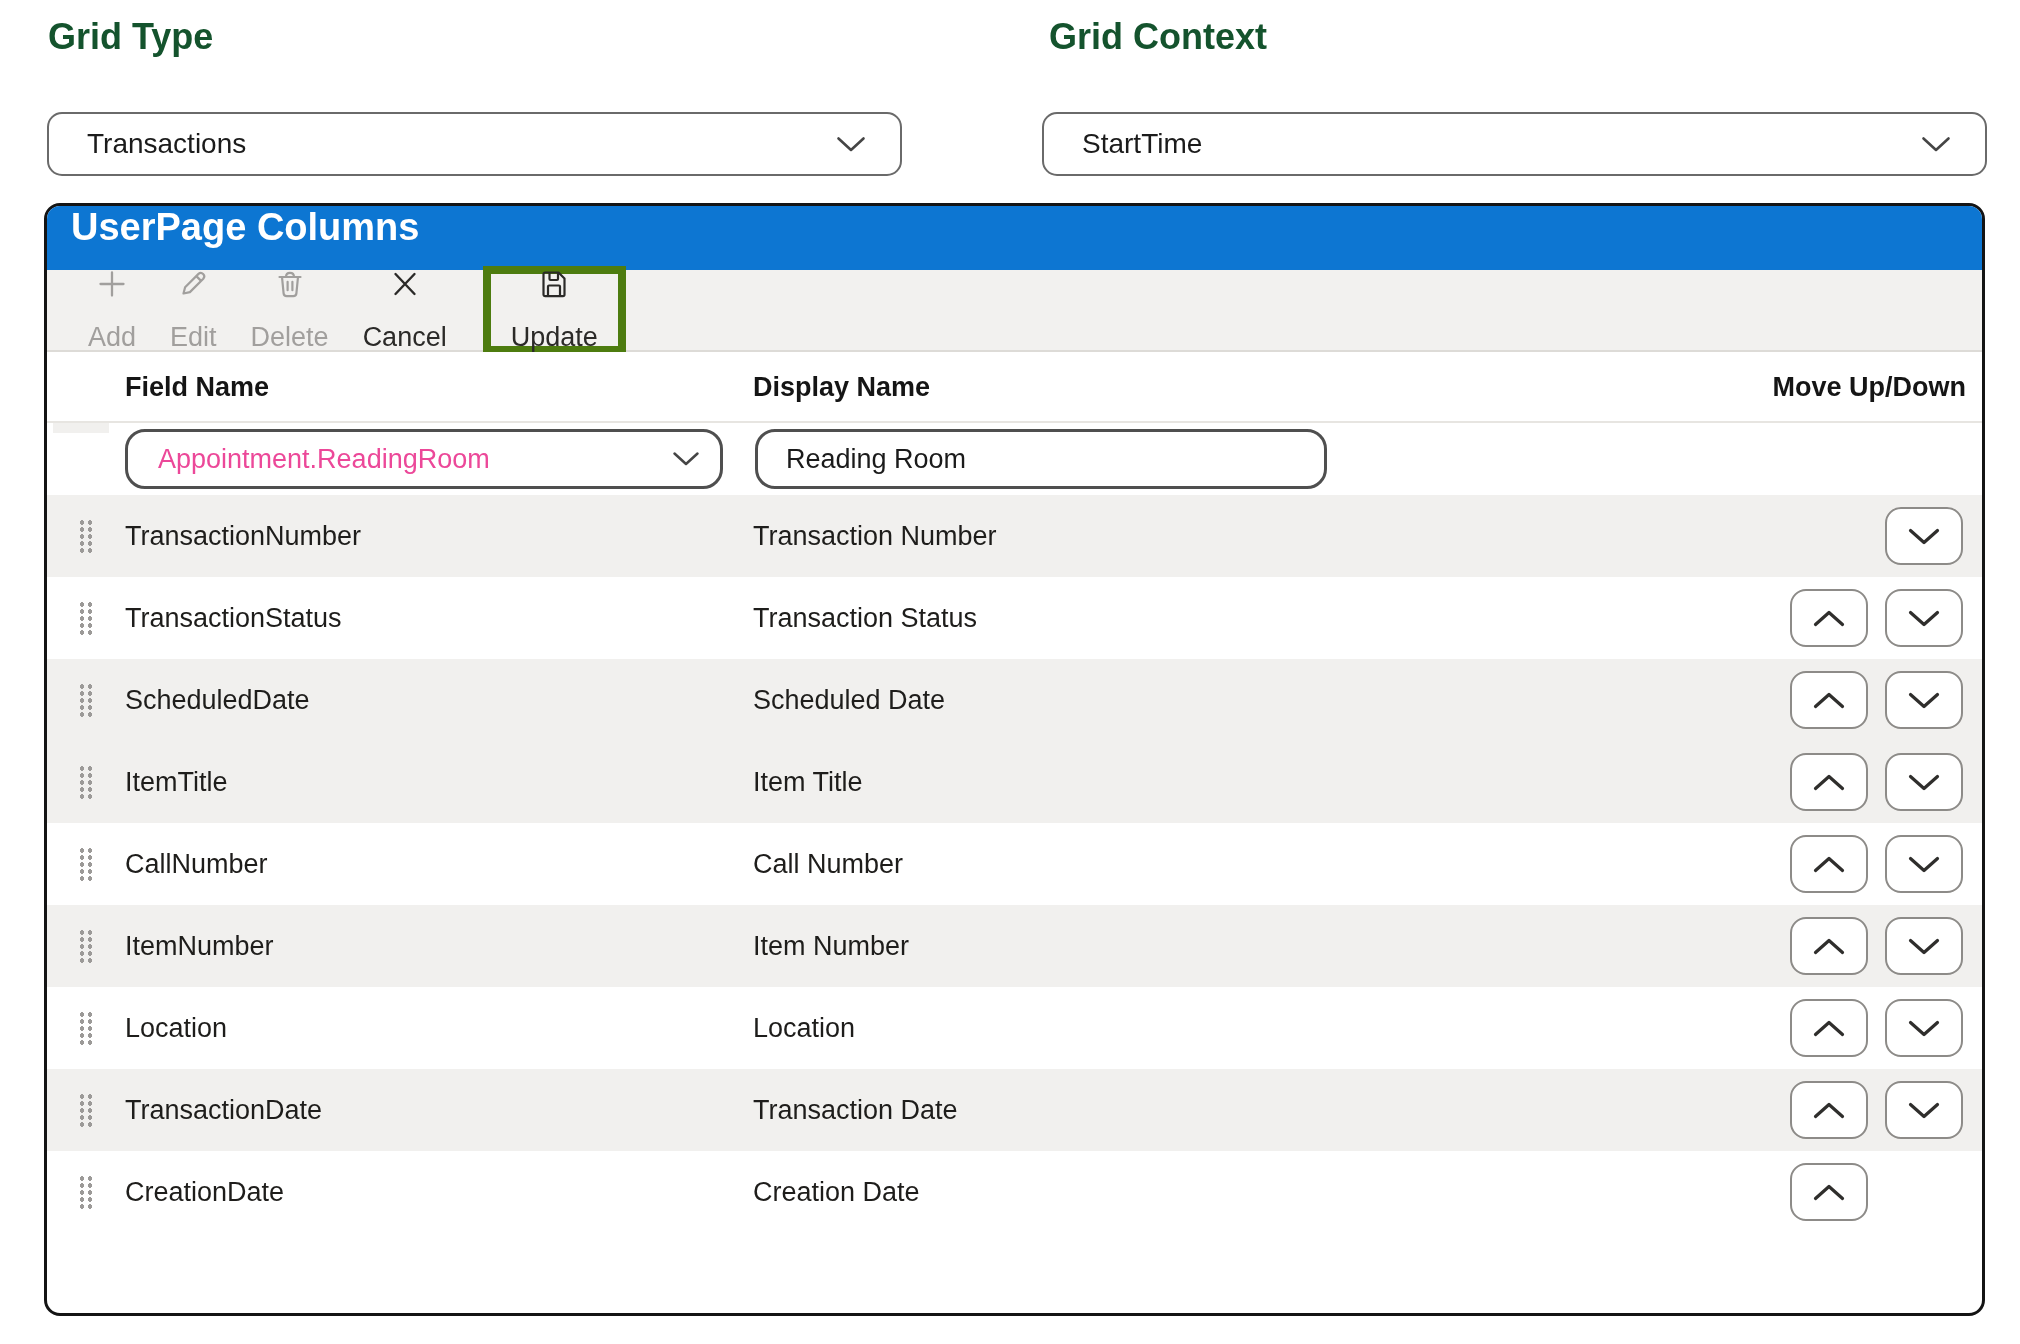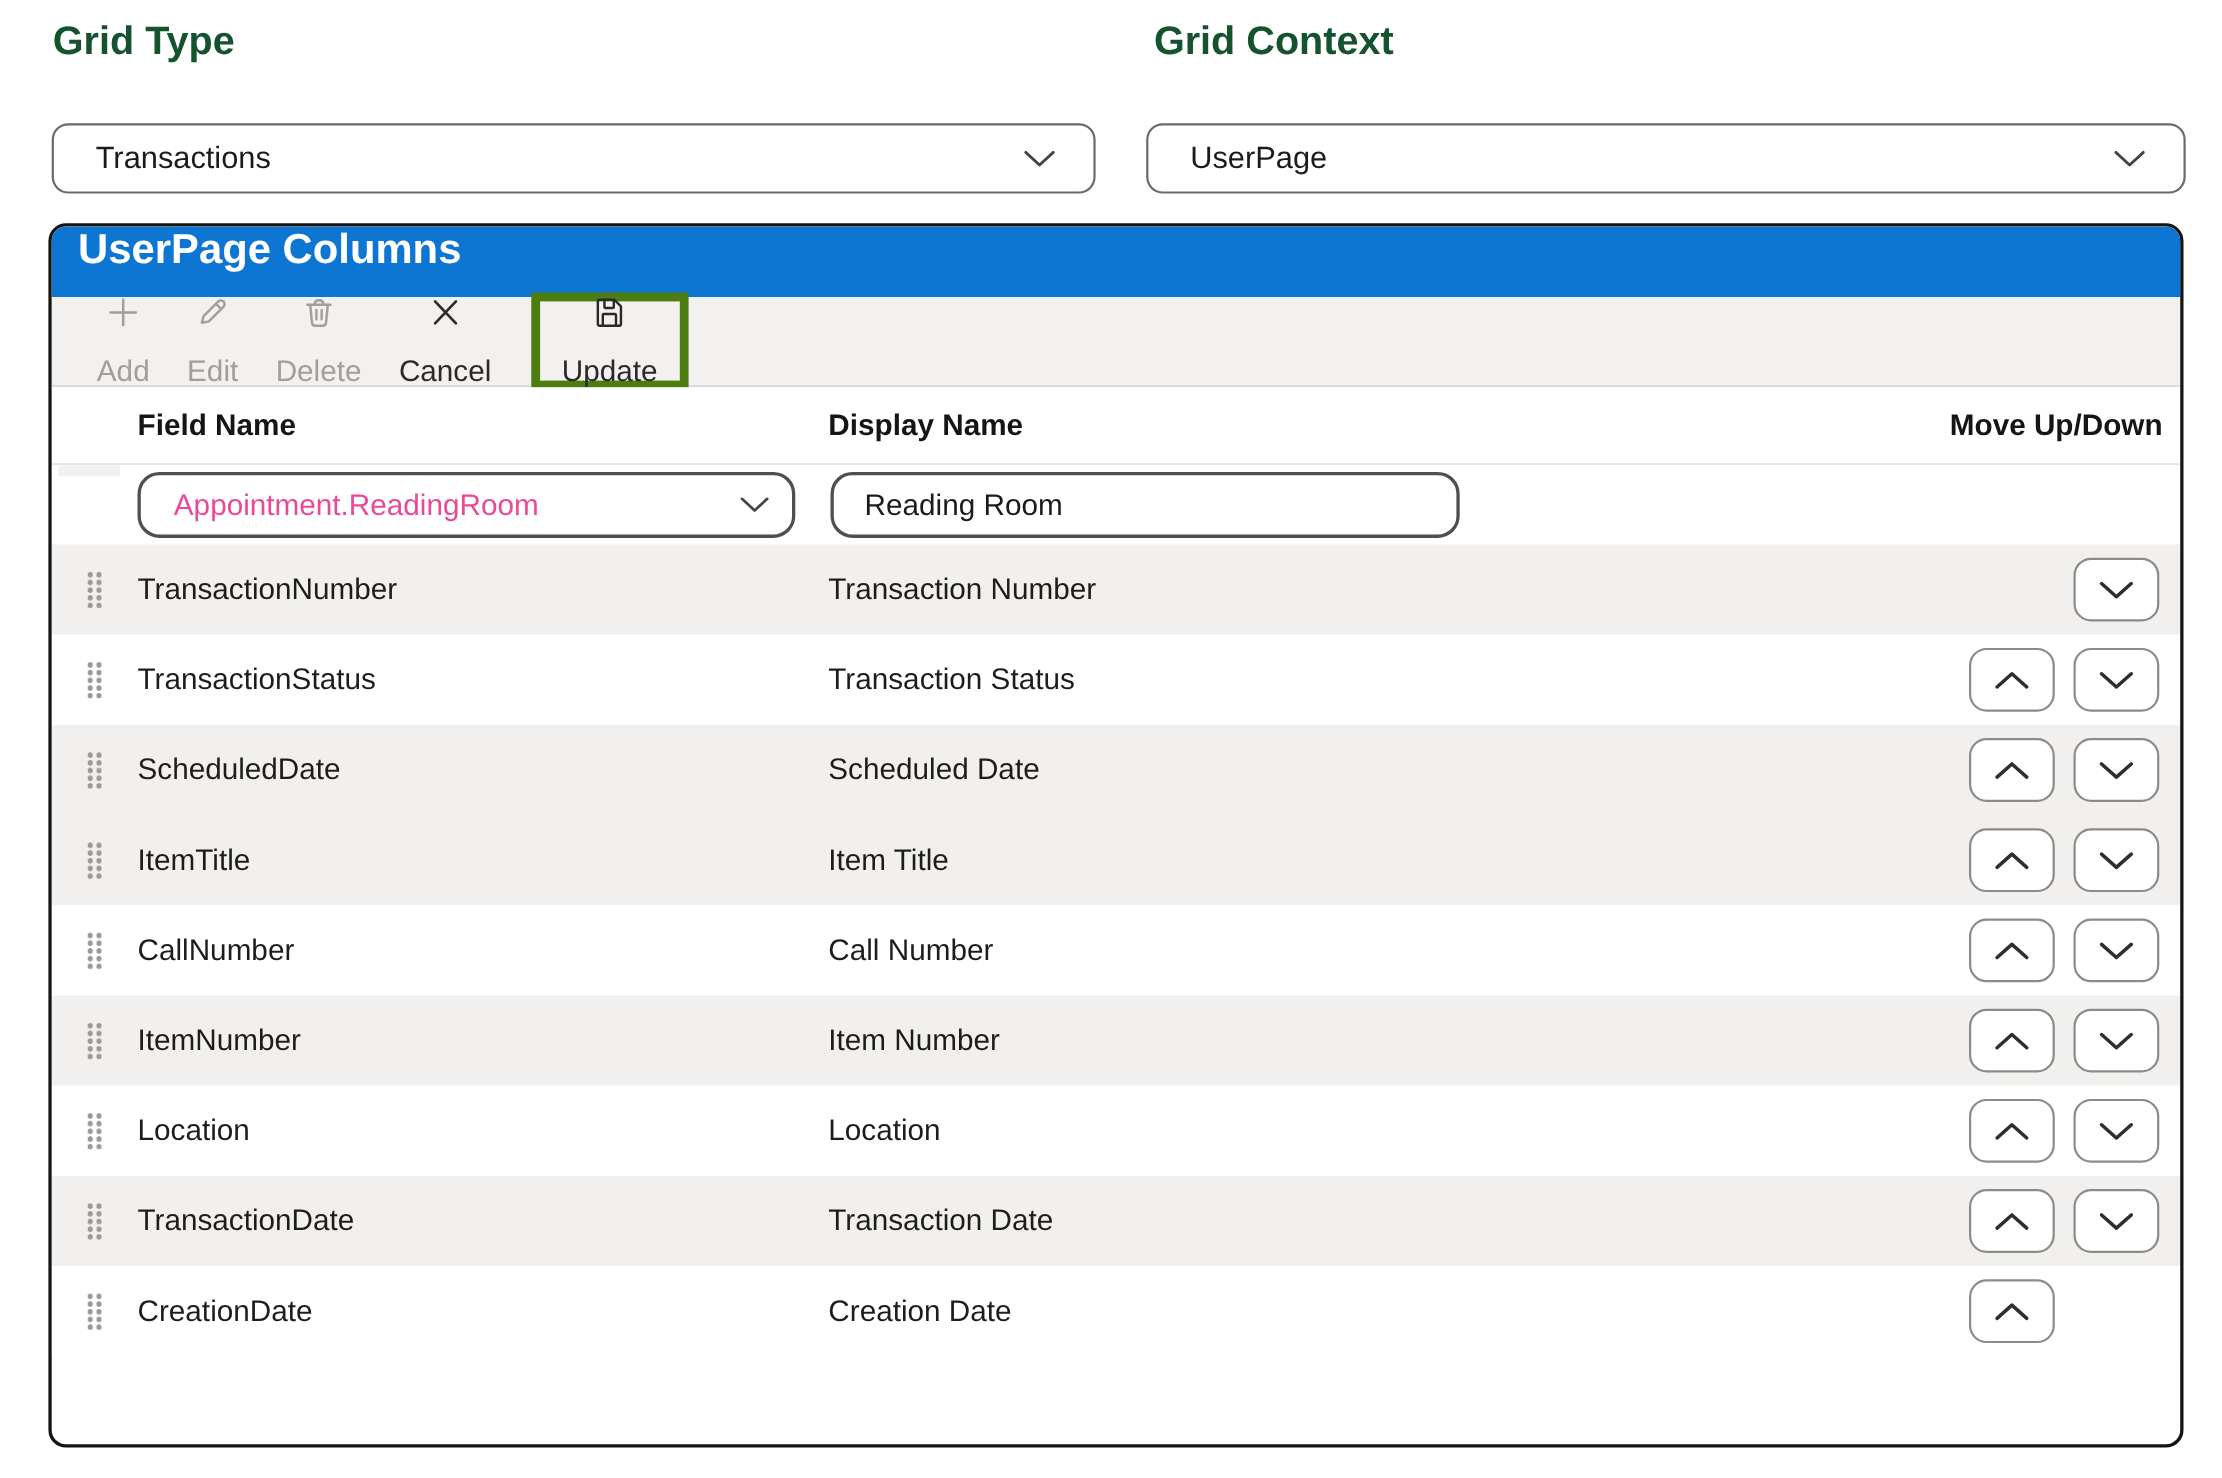--- a/index.html
+++ b/index.html
@@ -11,21 +11,21 @@
   .field-label{position:absolute;top:16px;font-size:36px;font-weight:bold;color:#14532d;}
   .lbl-grid-type{left:48px;}
   .lbl-grid-context{left:1049px;}
   
   .top-select{
     position:absolute;top:112px;height:64px;box-sizing:border-box;
     border:2.5px solid #6a6a6a;border-radius:15px;background:#fff;
     display:flex;align-items:center;padding:0 34px 0 38px;
     font-size:28px;color:#1b1b1b;cursor:default;
   }
-  .sel-grid-type{left:47px;width:949px;}
+  .sel-grid-type{left:47px;width:855px;}
   .sel-grid-context{left:1042px;width:945px;}
   .top-select .chev{margin-left:auto;flex:none;display:flex;}
   
   .panel{
     position:absolute;left:44px;top:203px;width:1941px;height:1113px;box-sizing:border-box;
     border:3px solid #141414;border-radius:16px;background:#fff;overflow:hidden;
   }
   .panel-header{
     height:64px;background:#0d76d2;display:flex;align-items:flex-start;padding-left:24px;
     color:#ffffff;font-size:38px;font-weight:bold;
@@ -100,21 +100,21 @@
   <div class="top-select sel-grid-type">
     <span>Transactions</span>
     <span class="chev">
       <svg width="30" height="17" viewBox="0 0 30 17">
           <path d="M2.5 2.5 L15 14 L27.5 2.5" fill="none" stroke="#454545" stroke-width="2.6" stroke-linecap="round" stroke-linejoin="round"></path>
         </svg>
     </span>
   </div>
 
   <div class="top-select sel-grid-context">
-    <span>UserPage</span>
+    <span>StartTime</span>
     <span class="chev">
       <svg width="30" height="17" viewBox="0 0 30 17">
           <path d="M2.5 2.5 L15 14 L27.5 2.5" fill="none" stroke="#454545" stroke-width="2.6" stroke-linecap="round" stroke-linejoin="round"></path>
         </svg>
     </span>
   </div>
 
   <div class="panel">
 
     <div class="panel-header">

